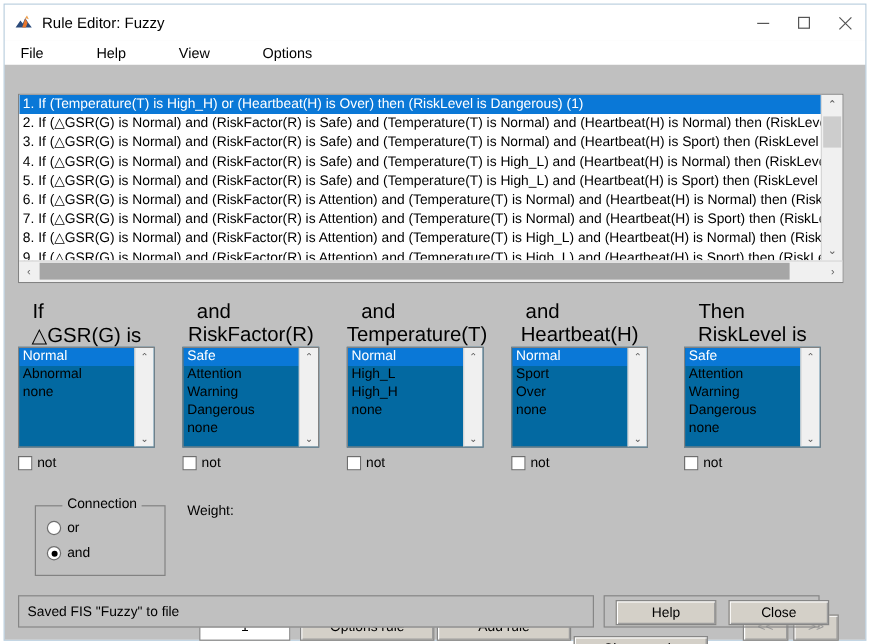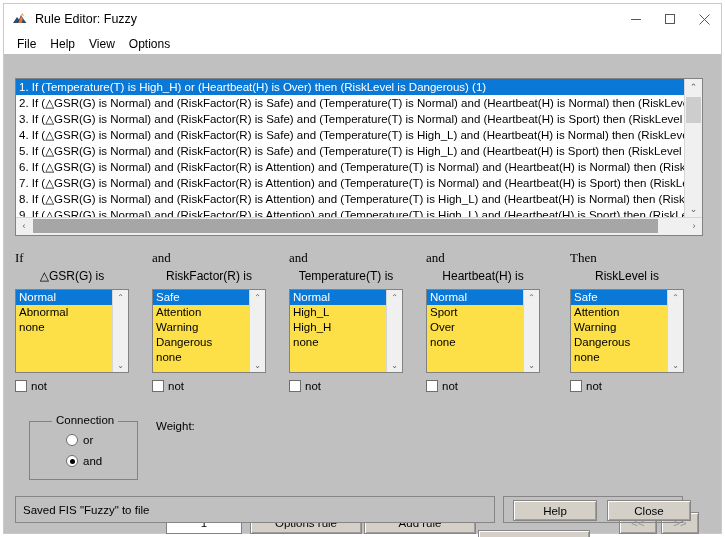--- a/index.html
+++ b/index.html
@@ -31,21 +31,21 @@
   .winbtns{position:absolute;right:0;top:0;height:30px;display:flex;}
   .winbtn{
     width:34px;height:30px;display:flex;align-items:center;justify-content:center;
     color:#555;font-size:12px;
   }
   .mn{display:inline-block;width:10px;height:1px;background:#555;}
   .mx{display:inline-block;width:10px;height:10px;border:1px solid #555;box-sizing:border-box;}
   
   .menubar{
     height:20px;background:#ffffff;
-    display:flex;align-items:center;padding-left:6px;
+    display:flex;align-items:center;padding-left:6px;gap:30px;
   }
   .menu-item{
     padding:2px 7px;font-size:12px;color:#000;
   }
   
   .client{
     position:absolute;left:0;top:50px;width:717px;height:479px;
     background:#c0c0c0;
   }
   
@@ -98,28 +98,28 @@
   .hs-arrow.left{left:0;}
   .hs-arrow.right{right:0;}
   .hs-thumb{
     position:absolute;left:17px;top:1px;height:14px;width:625px;background:#a6a6a6;
   }
   
   .cols{
     position:absolute;left:0;top:196px;width:717px;height:150px;
   }
   .col{position:absolute;top:0;}
-  .col-conj{font-size:13px;color:#000;position:absolute;top:0;left:0;font-family:Liberation Serif, serif;}
+  .col-conj{font-size:17px;color:#000;position:absolute;top:0;left:12px;}
   .col-var{
     position:absolute;top:19px;left:0;width:114px;text-align:center;
-    font-size:12px;color:#000;
+    font-size:17px;color:#000;
   }
   .lb{
     position:absolute;top:39px;left:0;width:114px;height:84px;
-    background:#fde047;border:1px solid #828282;box-sizing:border-box;
+    background:#0369a1;border:1px solid #828282;box-sizing:border-box;
     display:flex;
   }
   .lb-items{flex:1;overflow:hidden;padding-top:0;}
   .lb-item{
     height:15px;line-height:15px;font-size:11.5px;padding-left:3px;
     white-space:nowrap;color:#000;
   }
   .lb-item.sel{background:#0a78d7;color:#fff;}
   .lb-scroll{
     width:15px;background:#f0f0f0;border-left:1px solid #d6d6d6;
@@ -144,21 +144,21 @@
   
   .conn-group{
     position:absolute;left:25px;top:367px;width:107px;height:57px;
     border:1px solid #828282;
   }
   .conn-legend{
     position:absolute;left:22px;top:-8px;background:#c0c0c0;
     padding:0 4px;font-size:11.5px;color:#000;
   }
   .radio-row{
-    position:absolute;left:9px;display:flex;align-items:center;margin-left:27px;
+    position:absolute;left:9px;display:flex;align-items:center;
   }
   .radio{
     width:12px;height:12px;border-radius:50%;
     background:#fff;border:1px solid #6e6e6e;box-sizing:border-box;
     position:relative;flex:none;
   }
   .radio.on::after{
     content:"";position:absolute;left:2.5px;top:2.5px;
     width:5px;height:5px;border-radius:50%;background:#000;
   }

